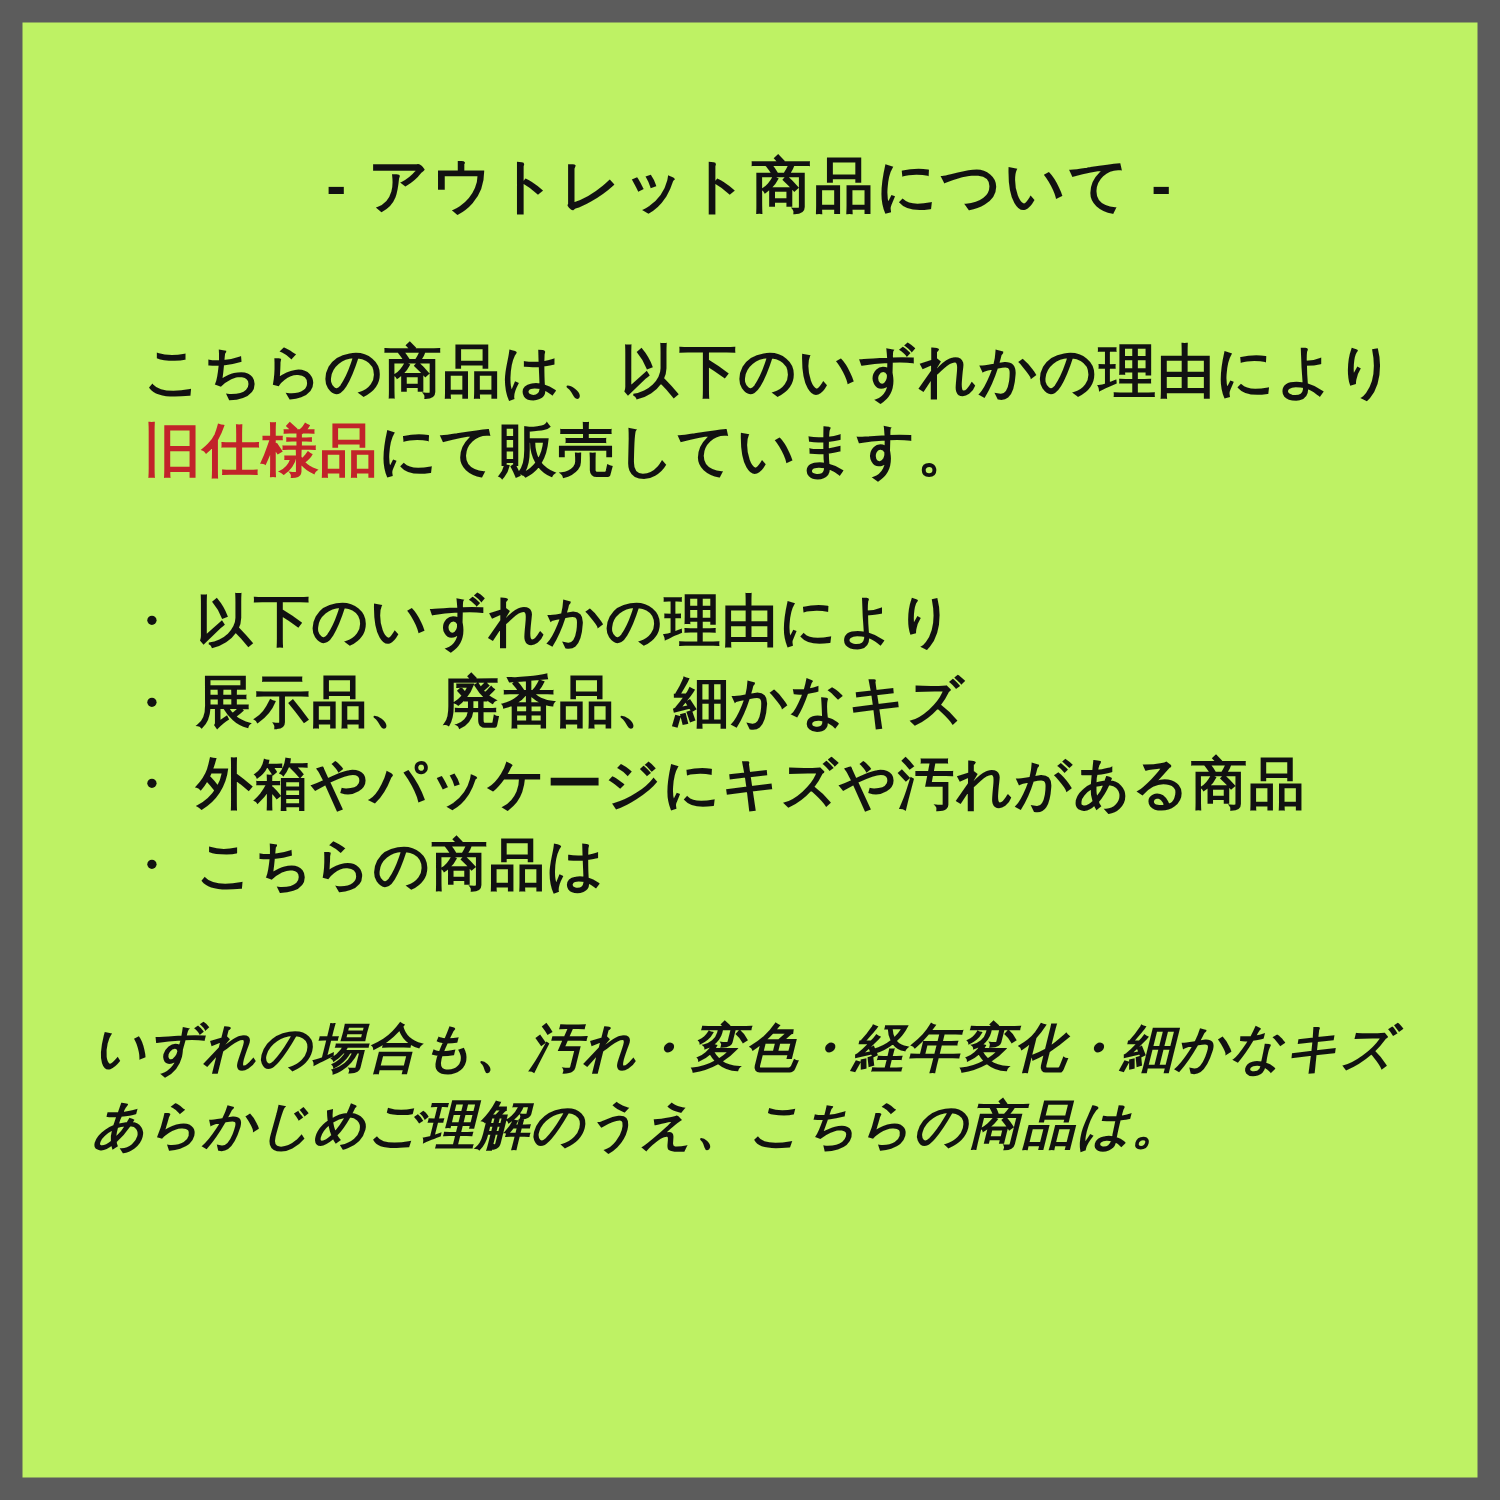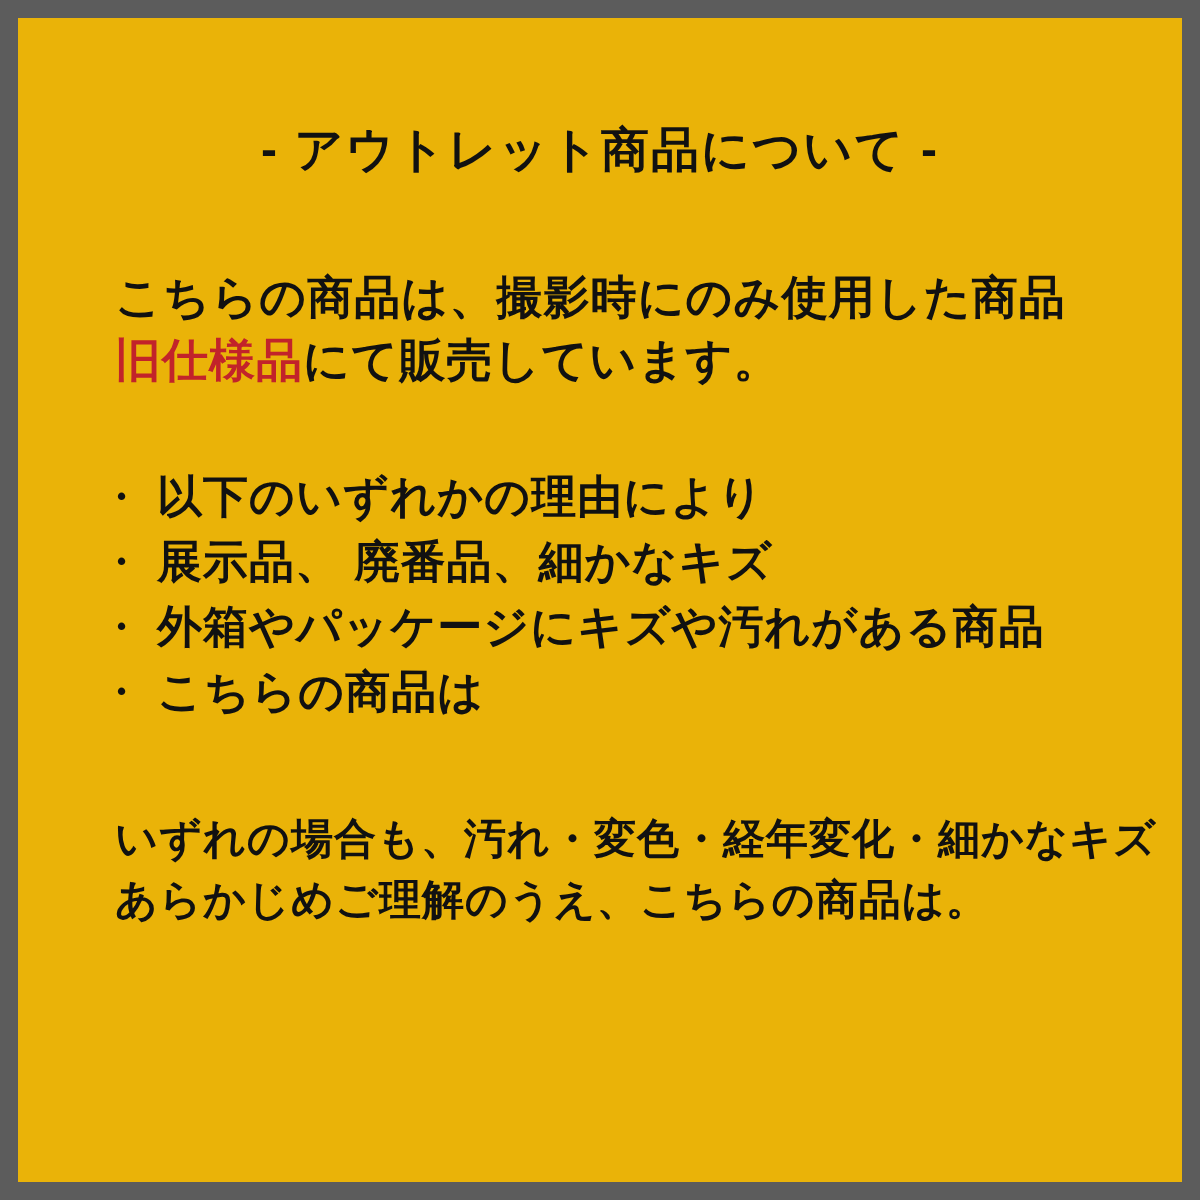--- a/index.html
+++ b/index.html
@@ -5,21 +5,21 @@
   html, body {
     margin: 0;
     padding: 0;
     background: #ffffff;
   }
   .page {
     width: 1200px;
     height: 1200px;
     box-sizing: border-box;
     border: 18px solid #5c5c5c;
-    background: #eab308;
+    background: #bef264;
     overflow: hidden;
     font-family: "Liberation Sans", "DejaVu Sans", sans-serif;
     font-weight: 700;
     color: #111111;
   }
   .title {
     margin: 104px 0 0 0;
     text-align: center;
     font-size: 48px;
     line-height: 56px;
@@ -52,36 +52,37 @@
     height: 65px;
     display: flex;
     align-items: center;
     font-size: 26px;
     padding-left: 4px;
     box-sizing: border-box;
   }
   .li-text { display: block; }
   .li-line { display: block; }
   .footer-note {
-    margin: 84px 0 0 97px;
+    margin: 84px 0 0 56px;
     font-size: 42px;
     line-height: 61px;
     letter-spacing: 1px;
+    font-style: italic;
   }
   .footer-note .line { display: block; }
 </style>
 </head>
 <body>
 
 <div class="page">
 
   <h1 class="title">- アウトレット商品について -</h1>
 
   <p class="intro">
-    <span class="line">こちらの商品は、撮影時にのみ使用した商品</span>
+    <span class="line">こちらの商品は、以下のいずれかの理由により</span>
     <span class="line"><span class="red">旧仕様品</span><span>にて販売しています。</span></span>
   </p>
 
   <ul class="bullet-list">
     <li>
       <span class="dot">•</span>
       <span class="li-text">以下のいずれかの理由により</span>
     </li>
     <li>
       <span class="dot">•</span>

